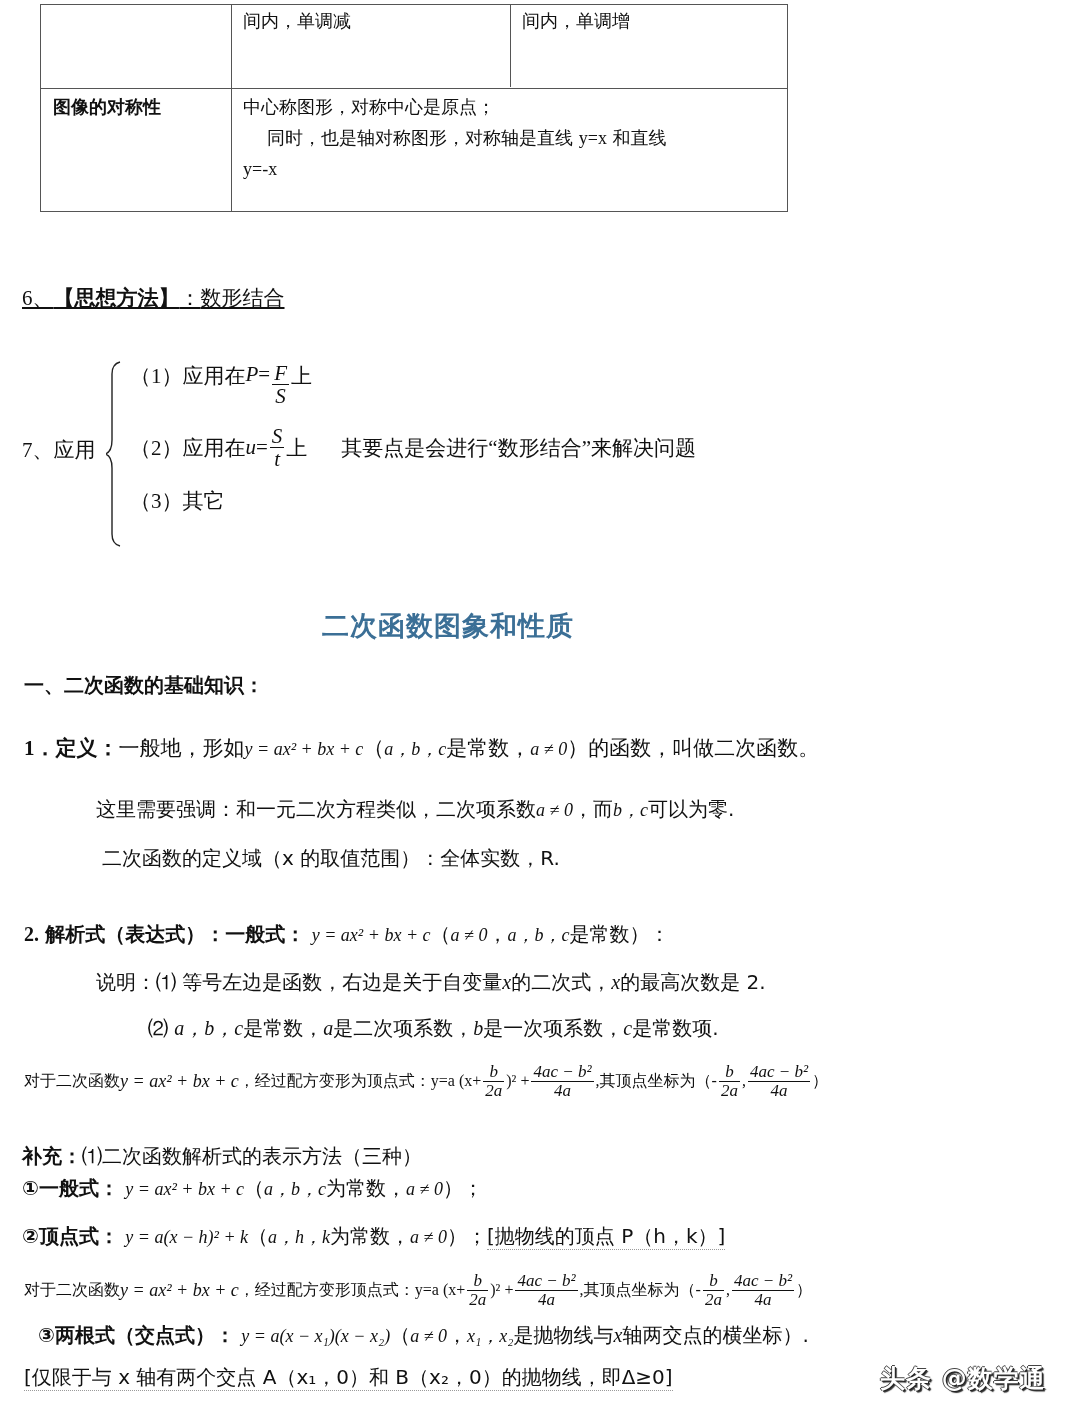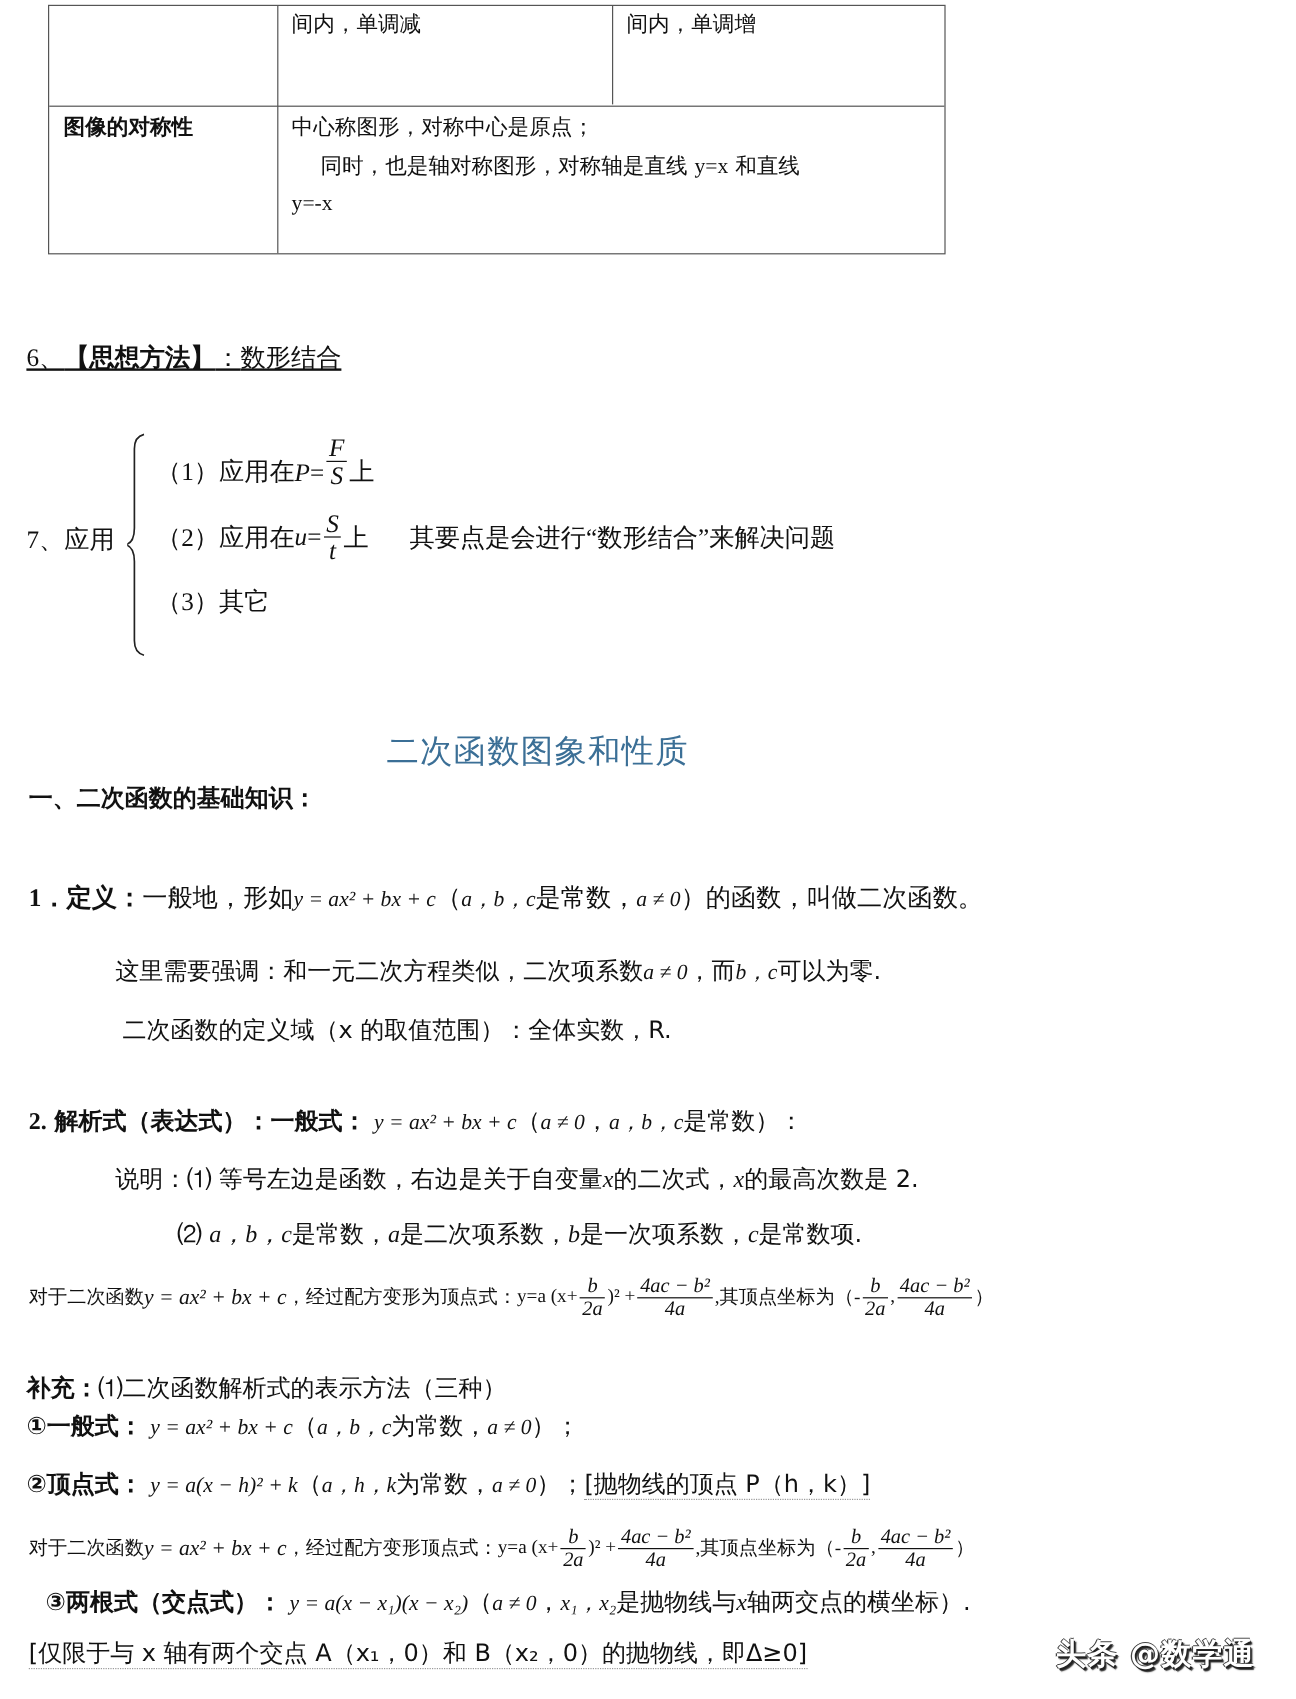--- a/index.html
+++ b/index.html
@@ -17,21 +17,21 @@
   
   .tbl { position: absolute; left: 40px; top: 4px; width: 748px; height: 208px; border: 1.5px solid #555; box-sizing: border-box; }
   .tbl .vline { position: absolute; top: 0; bottom: 0; width: 0; border-left: 1.5px solid #555; }
   .tbl .hline { position: absolute; left: 0; right: 0; height: 0; border-top: 1.5px solid #555; }
   .cell-text { position: absolute; font-size: 18px; line-height: 32px; }
 
   .frac { display: inline-flex; flex-direction: column; align-items: center; vertical-align: middle; margin: 0 2px; }
   .frac .num, .frac .den { line-height: 1.05; padding: 0 2px; }
   .frac .bar { border-top: 1.3px solid #111; align-self: stretch; }
 
-  .title-blue { color: #3b6f96; font-weight: normal; font-size: 27px; letter-spacing: 1px; }
+  .title-blue { color: #3b6f96; font-weight: bold; font-size: 27px; letter-spacing: 1px; }
   .dotted { border-bottom: 1.5px dotted #9a9a9a; padding-bottom: 1px; }
 
   .watermark { color: #fff; font-size: 25px; font-weight: bold;
     text-shadow: 1px 1px 0 #222, -1px 0 0 #444, 0 -1px 0 #444, 2px 2px 1px #333; letter-spacing: 1px; }
 
   .brace { position: absolute; left: 106px; top: 360px; width: 20px; height: 188px; }
 </style>
 </head>
 <body>
 
@@ -53,21 +53,21 @@
 
 <div class="abs cn" style="left:22px; top:284px; font-size:21px;text-decoration:underline;">
   <span class="up">6、</span><span class="bold">【思想方法】</span><span>：</span><span>数形结合</span>
 </div>
 
 <div class="abs serif" style="left:22px; top:436px; font-size:21px;">7、应用</div>
 <svg class="brace" viewBox="0 0 20 188">
   <path d="M14 2 Q6 4 6 14 L6 80 Q6 92 -1 94 Q6 96 6 108 L6 174 Q6 184 14 186" fill="none" stroke="#222" stroke-width="1.4"></path>
 </svg>
 
-<div class="abs serif" style="left:130px; top:362px; font-size:21px; display:flex; align-items:flex-end;">
+<div class="abs serif" style="left:130px; top:362px; font-size:21px; display:flex; align-items:flex-start;">
   <span>（1）应用在</span>
     <span class="math">P</span>
     <span> = </span>
   <span class="frac math">
       <span class="num">F</span>
       <span class="bar"></span>
       <span class="den">S</span>
     </span>
   <span>上</span>
 </div>
@@ -82,21 +82,21 @@
       <span class="den">t</span>
     </span>
   <span>上</span>
   <span style="margin-left:34px;">其要点是会进行“数形结合”来解决问题</span>
 </div>
 
 <div class="abs serif" style="left:130px; top:487px; font-size:21px;">（3）其它</div>
 
 <div class="abs cn title-blue" style="left:322px; top:608px;">二次函数图象和性质</div>
 
-<div class="abs cn bold" style="left:24px; top:652px; font-size:20px;">一、二次函数的基础知识：</div>
+<div class="abs cn bold" style="left:24px; top:672px; font-size:20px;">一、二次函数的基础知识：</div>
 
 <div class="abs cn" style="left:24px; top:734px; font-size:21px;">
   <span class="bold up">1．</span><span class="bold">定义：</span><span>一般地，形如</span><span class="math" style="font-size:18px;">y = ax² + bx + c</span><span>（</span><span class="math" style="font-size:18px;">a，b，c</span><span>是常数，</span><span class="math" style="font-size:18px;">a ≠ 0</span><span>）的函数，叫做二次函数。</span>
 </div>
 
 <div class="abs cn" style="left:96px; top:796px; font-size:20px;">
   <span>这里需要强调：和一元二次方程类似，二次项系数</span><span class="math" style="font-size:18px;">a ≠ 0</span><span>，而</span><span class="math" style="font-size:18px;">b，c</span><span>可以为零.</span>
 </div>
 
 <div class="abs cn" style="left:102px; top:845px; font-size:20px;">二次函数的定义域（x 的取值范围）：全体实数，R.</div>

